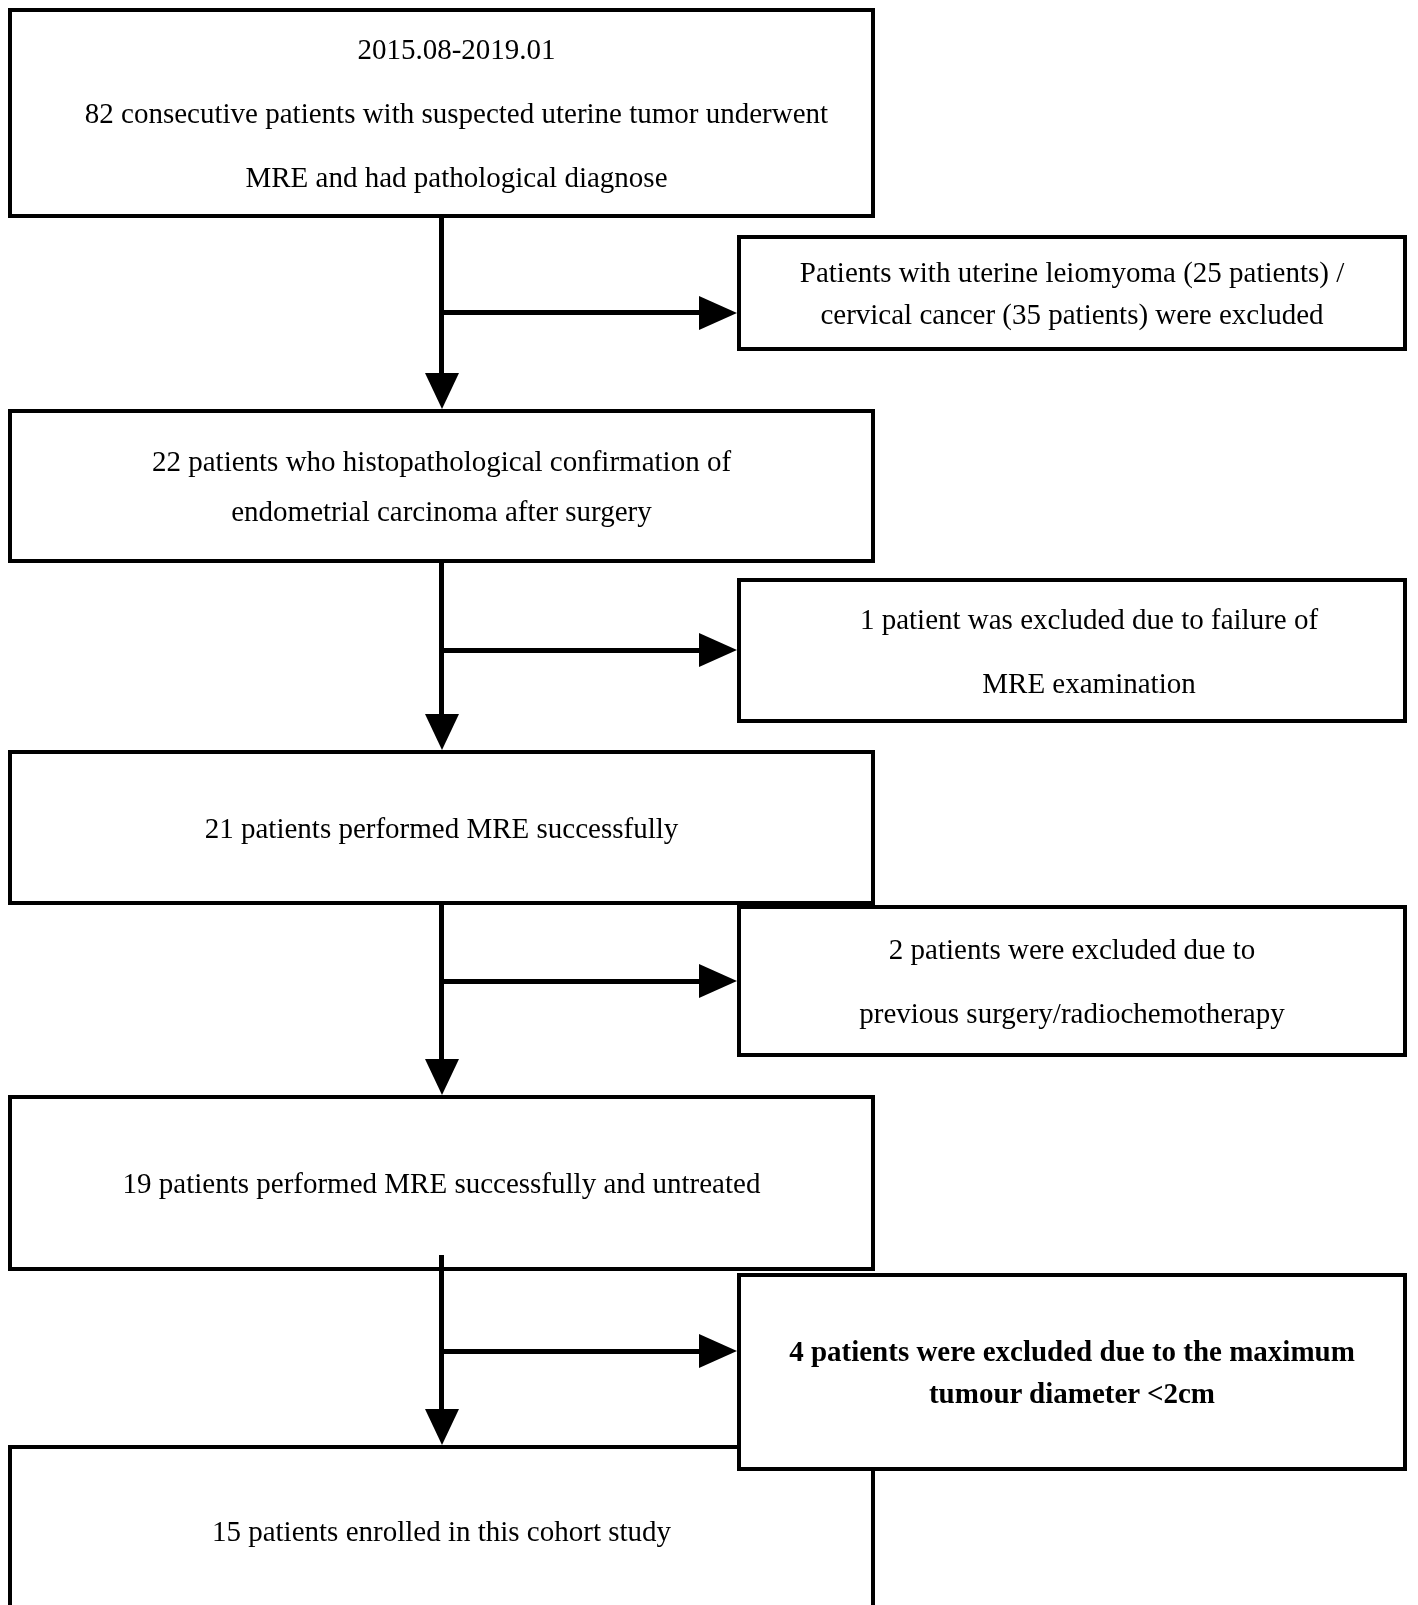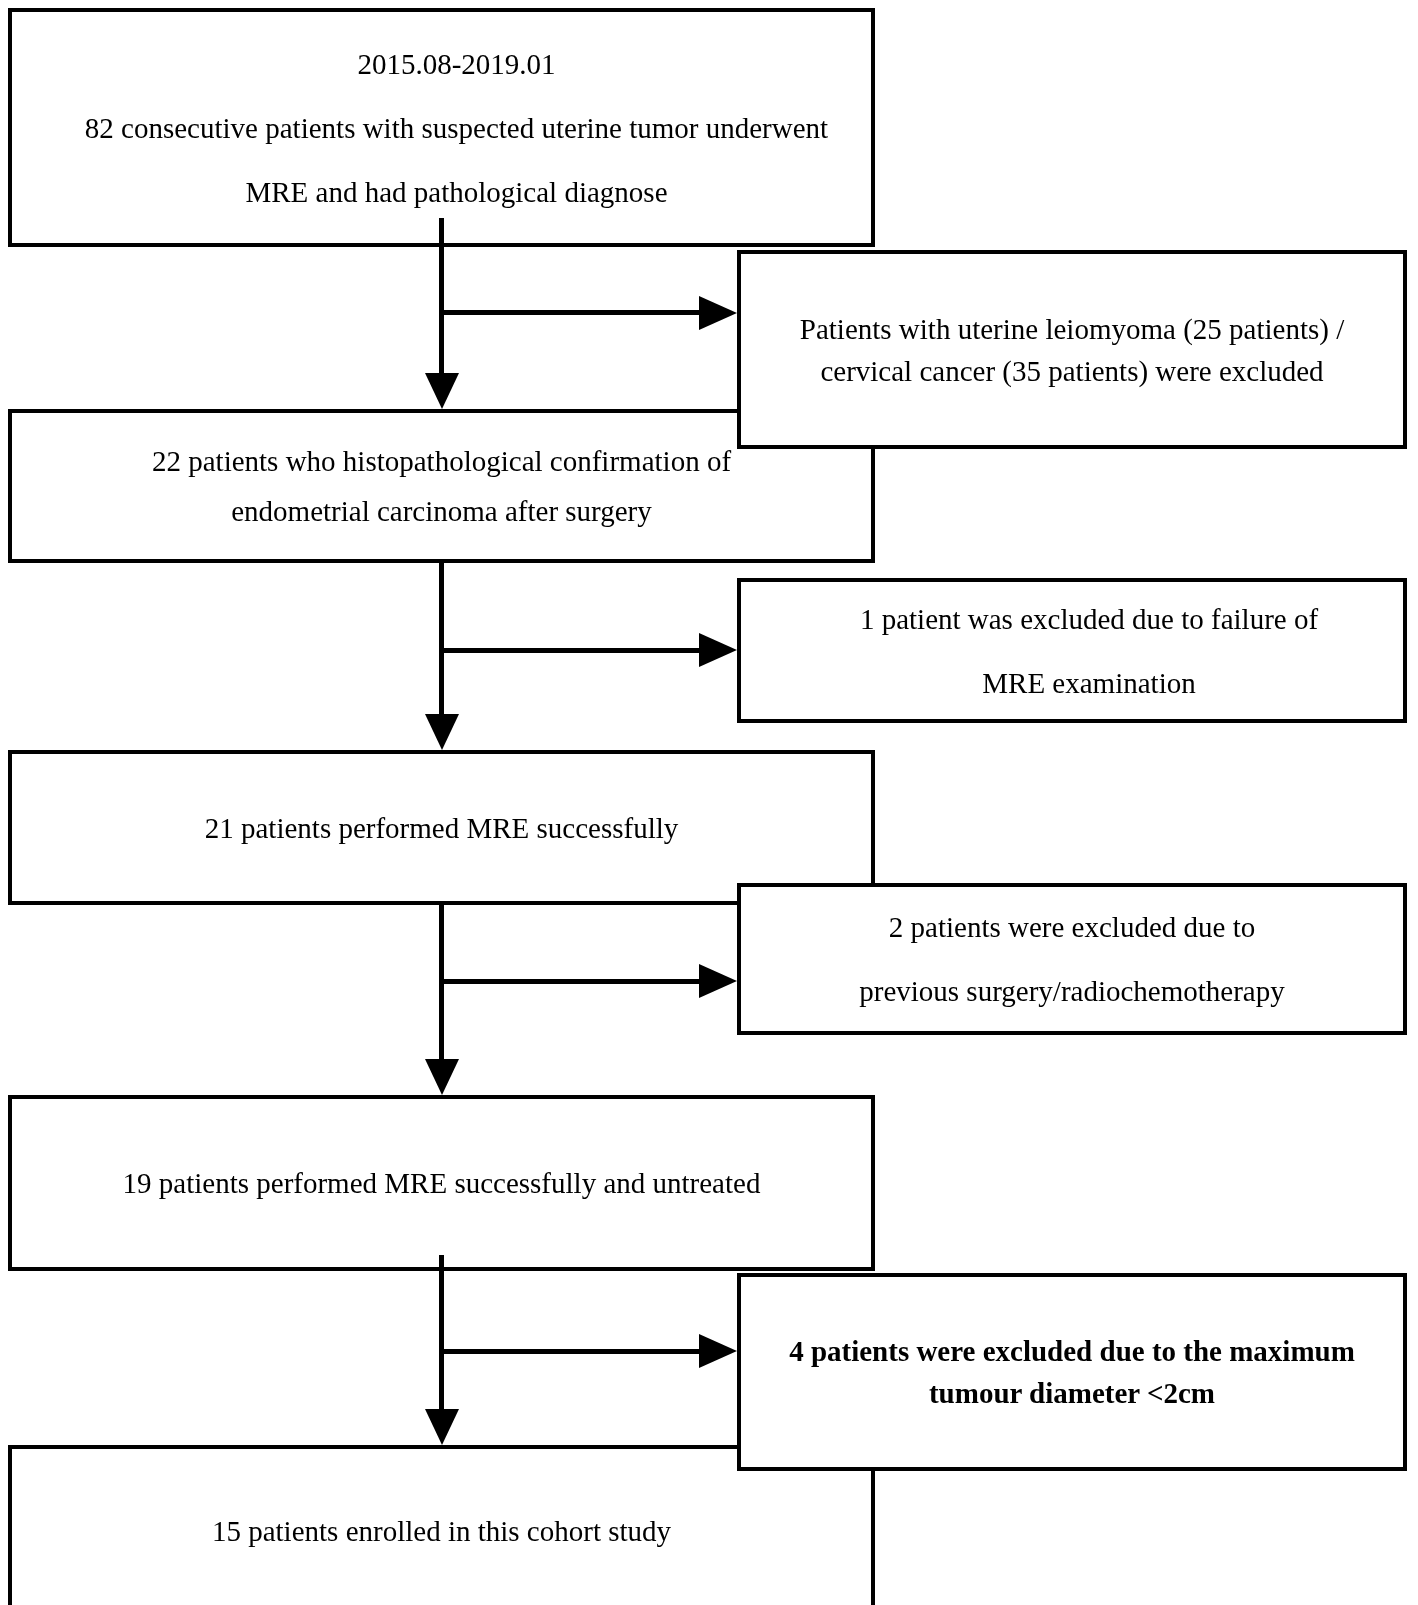--- a/index.html
+++ b/index.html
@@ -27,30 +27,30 @@
     align-items: center;
     text-align: center;
     font-size: 29px;
     line-height: 38px;
     padding: 0 10px;
   }
   .gap-wide  { row-gap: 26px; }
   .gap-tight { row-gap: 4px; }
 
   .main { left: 8px;   width: 867px; }
-  .b1 { top: 8px;    height: 239px; padding-left: 40px; }
+  .b1 { top: 8px;    height: 210px; padding-left: 40px; }
   .b2 { top: 409px;  height: 154px; gap: 12px; }
   .b3 { top: 750px;  height: 155px; }
   .b4 { top: 1095px; height: 176px; }
   .b5 { top: 1445px; height: 172px; }
 
   .excl { left: 737px; width: 670px; }
-  .e1 { top: 250px;  height: 199px; justify-content: center; }
+  .e1 { top: 235px;  height: 116px; justify-content: center; }
   .e2 { top: 578px;  height: 145px; padding-left: 44px; }
-  .e3 { top: 883px;  height: 152px; }
+  .e3 { top: 905px;  height: 152px; }
   .e4 { top: 1273px; height: 198px; font-weight: bold; }
 
   .vline {
     position: absolute;
     left: 439px;
     width: 5px;
     background: #000000;
   }
   .vl1 { top: 218px;  height: 157px; }
   .vl2 { top: 563px;  height: 153px; }

